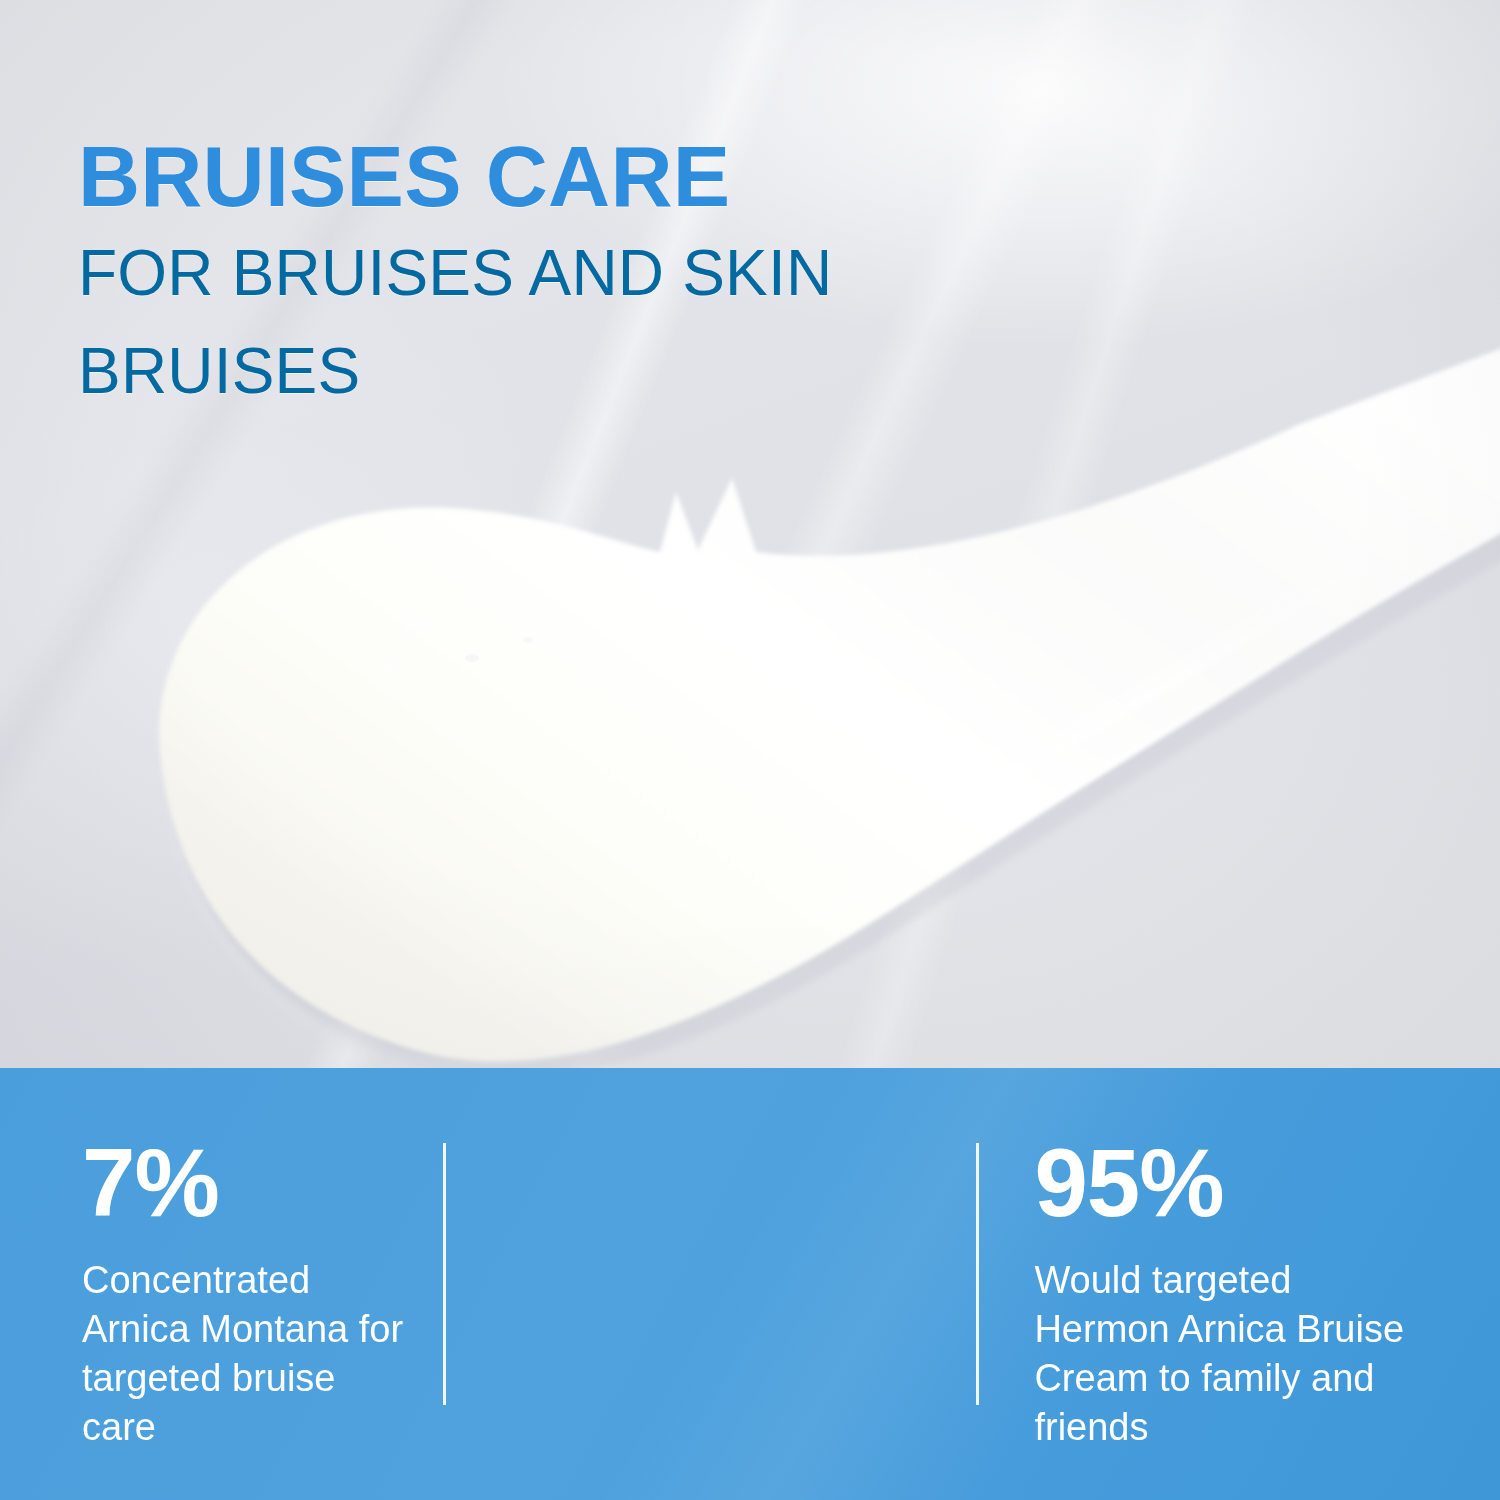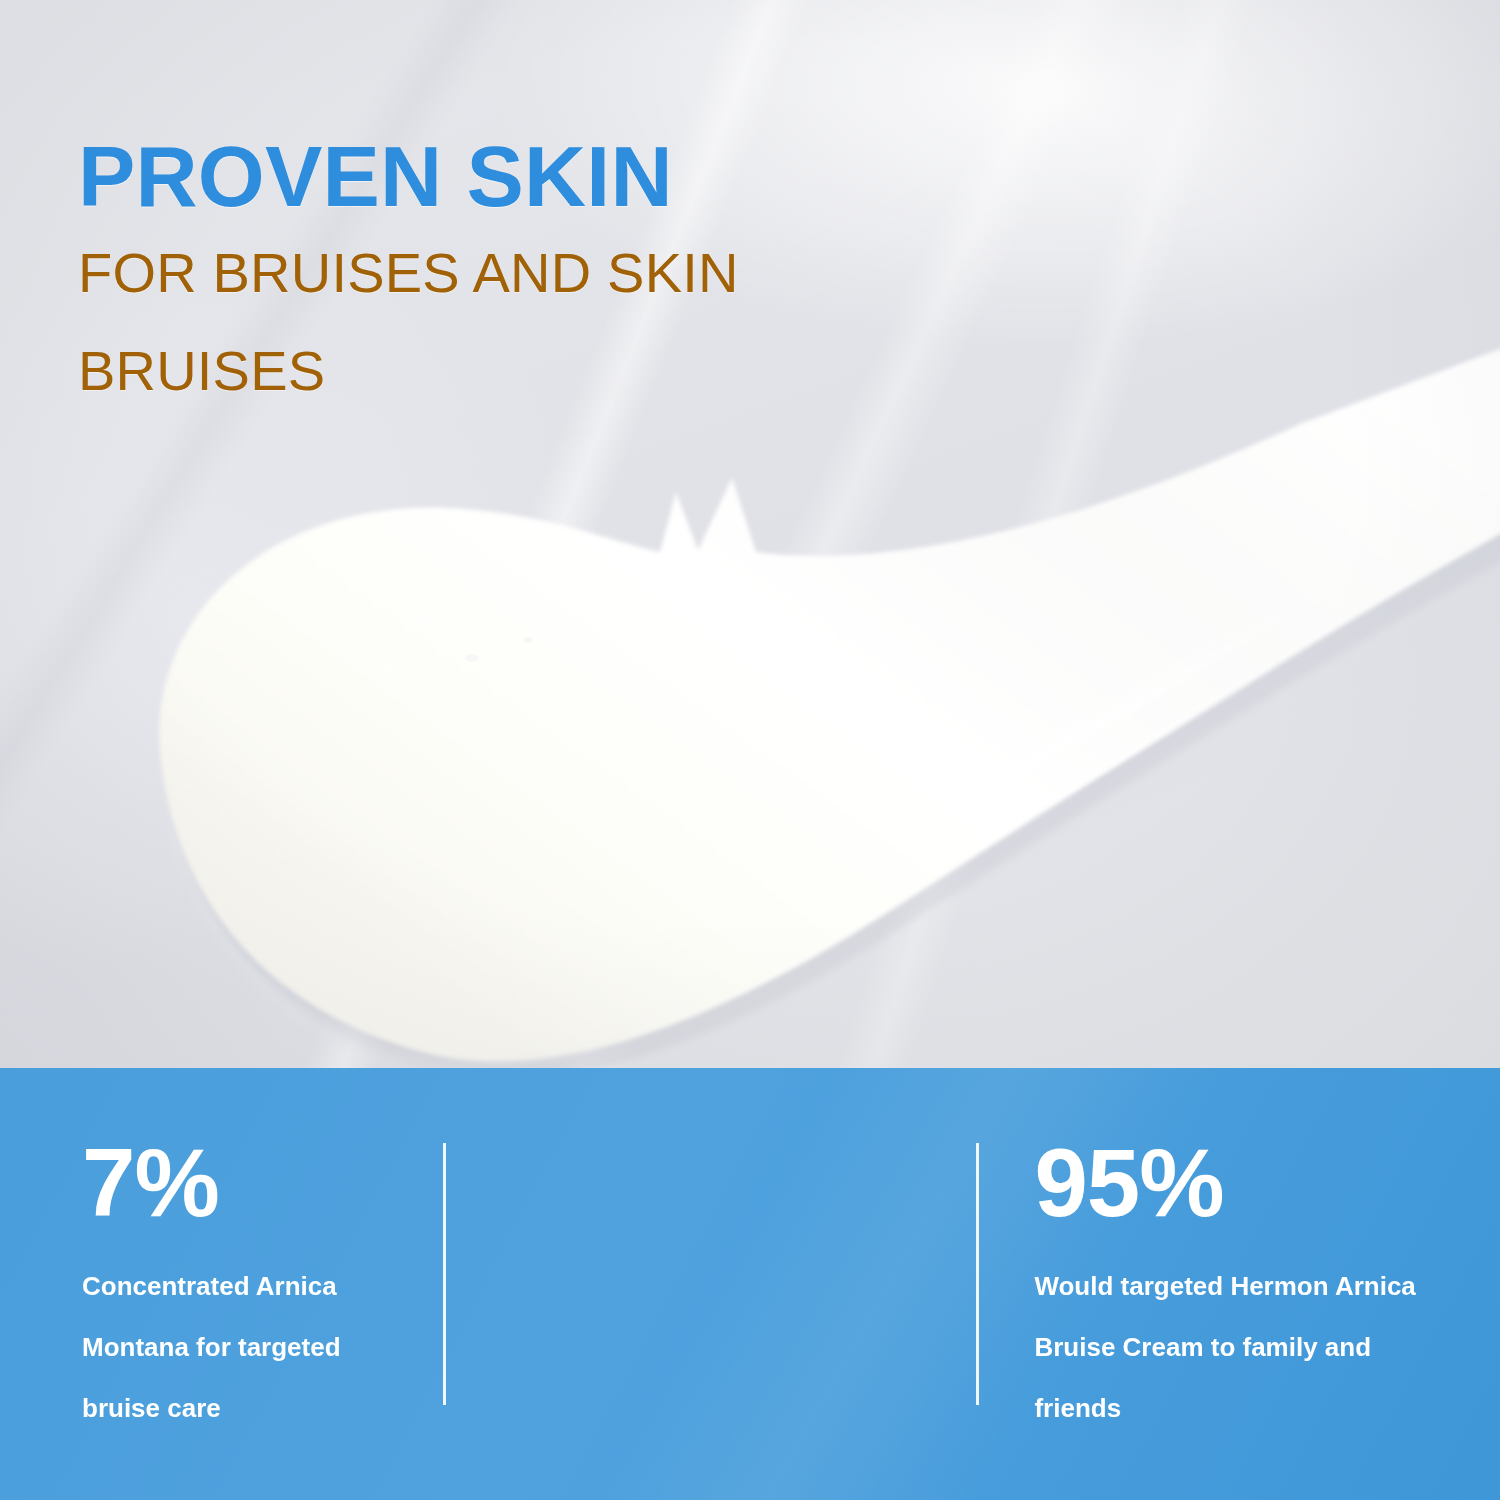--- a/index.html
+++ b/index.html
@@ -75,24 +75,24 @@
   }
   .headline .l1 {
     font-size: 86px;
     line-height: 96px;
     font-weight: 700;
     color: #2e8ddd;
     text-shadow: 0 1px 0 rgba(255,255,255,0.55);
   }
   .headline .l2,
   .headline .l3 {
-    font-size: 56px;
+    font-size: 64px;
     line-height: 98px;
     font-weight: 400;
-    color: #a16207;
+    color: #0369a1;
     text-shadow: 0 1px 0 rgba(255,255,255,0.45);
   }
 
   
   .stats-band {
     position: absolute;
     left: 0;
     top: 1068px;
     width: 1500px;
     height: 432px;
@@ -126,23 +126,23 @@
     display: block;
     font-size: 96px;
     line-height: 86px;
     font-weight: 700;
     color: #ffffff;
     letter-spacing: -1px;
     margin-bottom: 30px;
   }
   .stat-text {
     display: block;
-    font-size: 26px;
-    line-height: 61px;
-    font-weight: 700;
+    font-size: 38px;
+    line-height: 49px;
+    font-weight: 400;
     color: #ffffff;
     max-width: 380px;
   }
   .stat-2 .stat-text { max-width: 430px; }
   .stat-3 .stat-text { max-width: 400px; }
 
   .divider {
     position: absolute;
     top: 75px;
     width: 3px;
@@ -228,21 +228,21 @@
           <ellipse cx="268" cy="268" rx="6" ry="4" fill="#ffffff"></ellipse>
           <ellipse cx="408" cy="240" rx="5" ry="3" fill="#eef0f4"></ellipse>
         </g>
       </svg>
     </div>
 
     <div class="bg-vignette"></div>
   </div>
 
   <div class="headline">
-    <span class="line l1">PROVEN SKIN</span>
+    <span class="line l1">BRUISES CARE</span>
     <span class="line l2">FOR BRUISES AND SKIN</span>
     <span class="line l3">BRUISES</span>
   </div>
 
   <div class="stats-band">
     <div class="band-sheen"></div>
 
     <div class="stats-row">
 
       <div class="stat stat-1">

